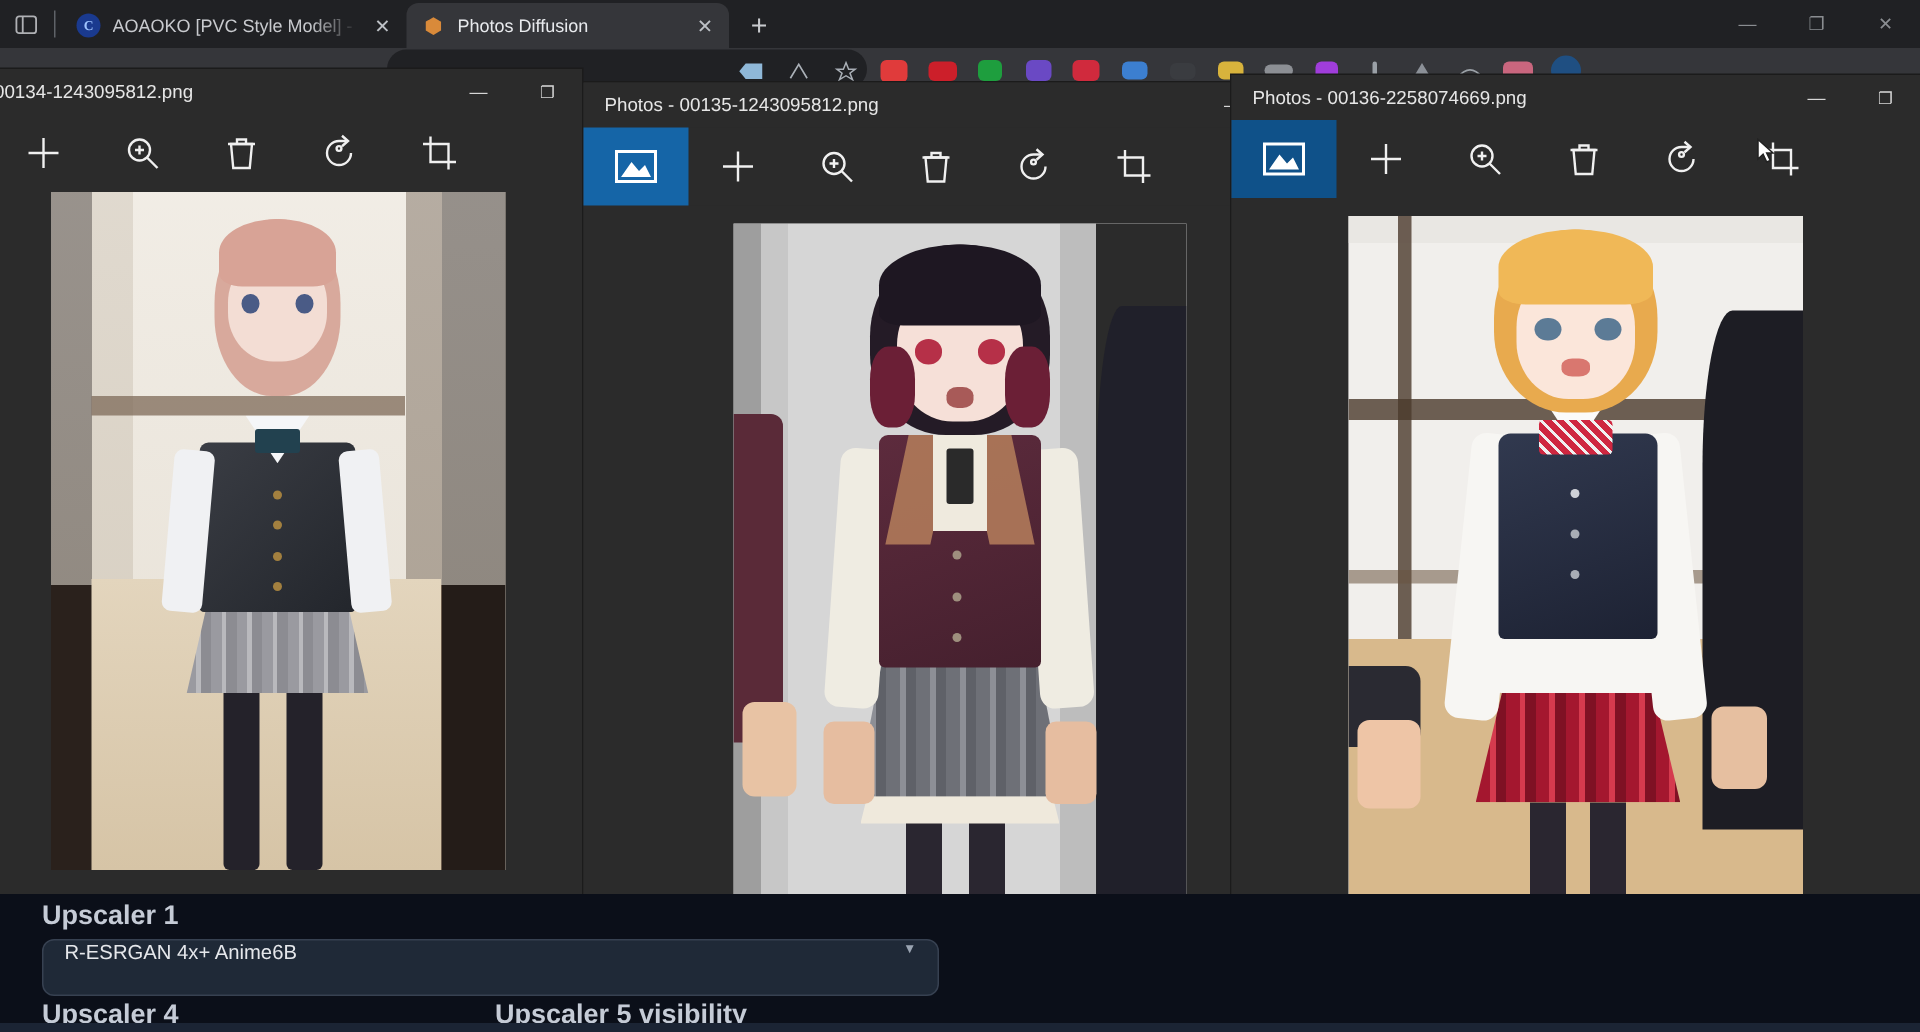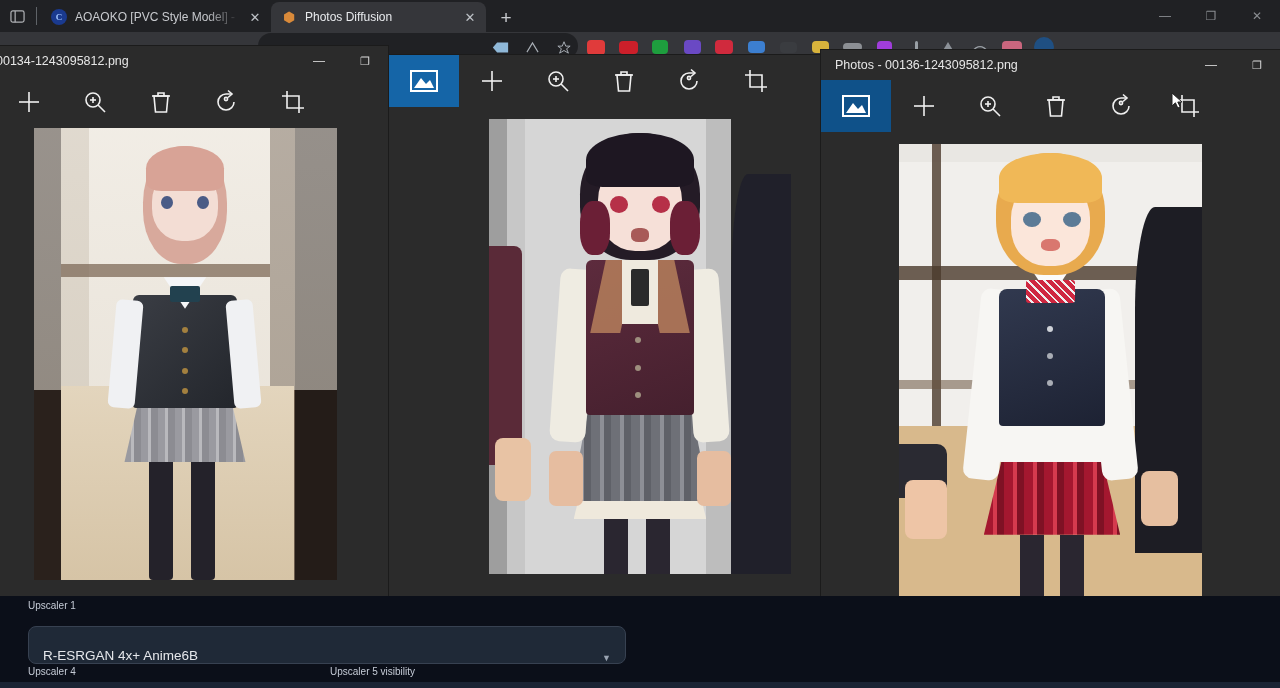--- a/index.html
+++ b/index.html
@@ -89,25 +89,25 @@
   .art { position: relative; overflow: hidden; }
   .art .bg { position: absolute; inset: 0; }
   .fig { position: absolute; }
 
   
   .sdui {
     position: absolute; left: 0; top: 596px; width: 1280px; height: 92px;
     background: #0b0f19;
   }
   .sd-left { position: absolute; left: 14px; top: 0px; width: 630px; }
-  .sd-label { color: #c5cbd6; font-size: 10px; font-weight: 400; }
+  .sd-label { color: #c5cbd6; font-size: 18px; font-weight: 700; }
   .sd-select {
     margin-top: 6px; height: 38px; width: 598px; background: #1f2937;
     border: 1px solid #374151; border-radius: 8px;
-    display: flex; align-items: flex-end; padding: 0 14px;
+    display: flex; align-items: flex-start; padding: 0 14px;
     color: #e5e7eb; font-size: 13.5px; justify-content: space-between;
   }
   .sd-caret { color: #9aa4b2; font-size: 9px; }
 
   
   .taskbar { position: absolute; left: 0; bottom: 0; width: 1280px; height: 6px; background: #1b2434; }
 </style>
 </head>
 <body>
 
@@ -290,20 +290,27 @@
         <div class="fig" style="left:36%;top:4%;width:28%;height:26%;background:#d8a99c;border-radius:48% 48% 45% 45%;"></div>
         <div class="fig" style="left:39%;top:9%;width:22%;height:16%;background:#f3ddd4;border-radius:45%;"></div>
         <div class="fig" style="left:37%;top:4%;width:26%;height:10%;background:#d8a396;border-radius:50% 50% 20% 20%;"></div>
         <div class="fig" style="left:42%;top:15%;width:4%;height:3%;background:#4a5b86;border-radius:50%;"></div>
         <div class="fig" style="left:54%;top:15%;width:4%;height:3%;background:#4a5b86;border-radius:50%;"></div>
       </div>
     </div>
   </div>
 
   <div class="photoswin" style="left:389px; top:55px; width:502px; height:561px;">
+    <div class="pw-title">
+      <span class="t">Photos - 00135-1243095812.png</span>
+      <span class="pw-ctl">
+        <span style="width:46px;height:30px;display:flex;align-items:center;justify-content:center;color:#d6d6d6;font-size:12px;">—</span>
+        <span style="width:46px;height:30px;display:flex;align-items:center;justify-content:center;color:#d6d6d6;font-size:11px;">❐</span>
+      </span>
+    </div>
     <div class="pw-toolbar">
       <div class="tb-home">
         <svg width="30" height="24" viewBox="0 0 30 24">
             <rect x="2" y="2" width="26" height="20" fill="none" stroke="#fff" stroke-width="2"></rect>
             <path d="M5 19 L12 9 L17 15 L21 11 L25 19 Z" fill="#fff"></path>
           </svg>
       </div>
       <div class="tb-btn">
         <svg width="26" height="26" viewBox="0 0 26 26">
             <line x1="13" y1="3" x2="13" y2="23"></line>
@@ -377,21 +384,21 @@
         <div class="fig" style="left:32%;top:3%;width:36%;height:12%;background:#1e1722;border-radius:50% 50% 15% 15%;"></div>
         <div class="fig" style="left:40%;top:17%;width:6%;height:3.6%;background:#b63048;border-radius:50%;"></div>
         <div class="fig" style="left:54%;top:17%;width:6%;height:3.6%;background:#b63048;border-radius:50%;"></div>
         <div class="fig" style="left:47%;top:24%;width:6%;height:3%;background:#a85a58;border-radius:40%;"></div>
       </div>
     </div>
   </div>
 
   <div class="photoswin" style="left:821px; top:50px; width:459px; height:560px;">
     <div class="pw-title">
-      <span class="t">Photos - 00136-1243095812.png</span>
+      <span class="t">Photos - 00136-2258074669.png</span>
       <span class="pw-ctl">
         <span style="width:46px;height:30px;display:flex;align-items:center;justify-content:center;color:#d6d6d6;font-size:12px;">—</span>
         <span style="width:46px;height:30px;display:flex;align-items:center;justify-content:center;color:#d6d6d6;font-size:11px;">❐</span>
       </span>
     </div>
     <div class="pw-toolbar" style="padding-left:0px;">
       <div class="tb-home dark">
         <svg width="30" height="24" viewBox="0 0 30 24">
             <rect x="2" y="2" width="26" height="20" fill="none" stroke="#fff" stroke-width="2"></rect>
             <path d="M5 19 L12 9 L17 15 L21 11 L25 19 Z" fill="#fff"></path>

